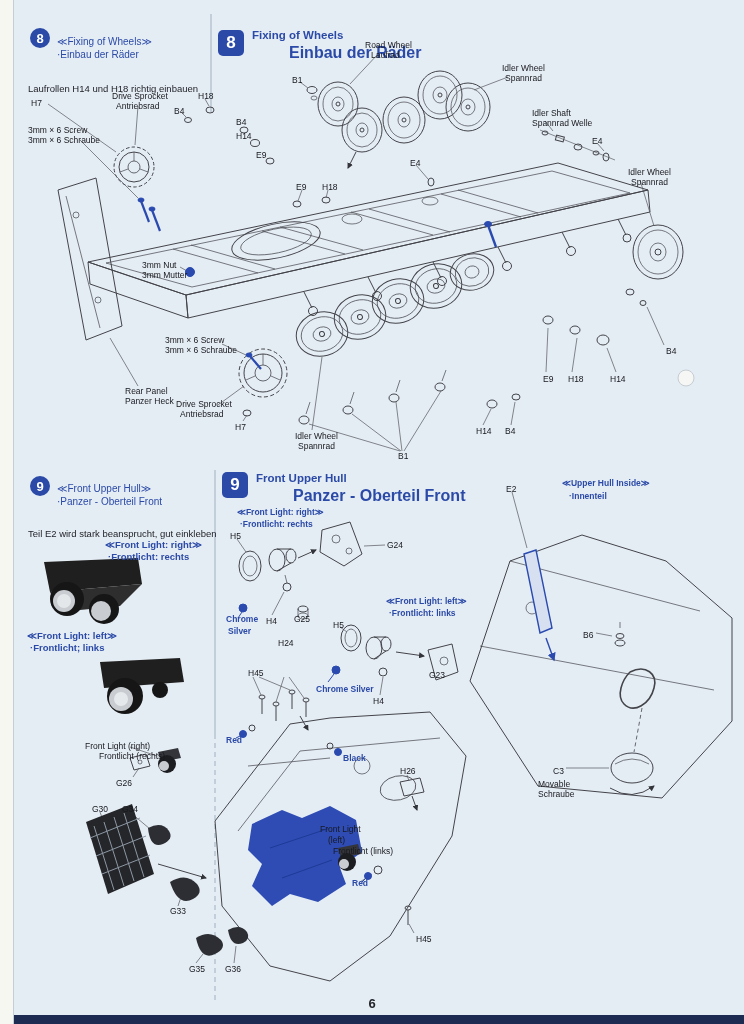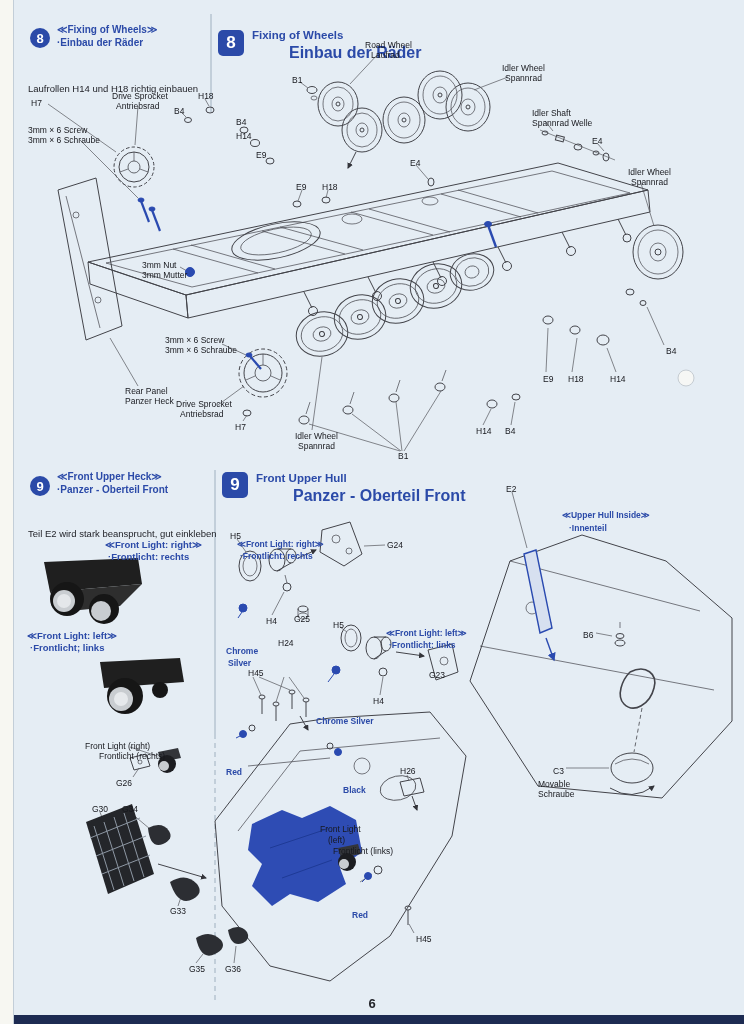--- a/index.html
+++ b/index.html
@@ -9,25 +9,25 @@
   .left-strip { position:absolute; left:0; top:0; width:14px; height:1024px;
                 background:#f7f7f2; border-right:1px solid #c3ced8; }
   .step-circle { position:absolute; width:20px; height:20px; border-radius:50%;
                  background:#2b4aa8; color:#fff; font-weight:bold; font-size:13px;
                  display:flex; align-items:center; justify-content:center; }
   .step-square { position:absolute; width:26px; height:26px; border-radius:5px;
                  background:#2b4aa8; color:#fff; font-weight:bold; font-size:17px;
                  display:flex; align-items:center; justify-content:center; }
   .hdr-en  { position:absolute; color:#2b4aa8; font-weight:bold; font-size:11.5px; white-space:nowrap; }
   .hdr-de  { position:absolute; color:#2b4aa8; font-weight:bold; font-size:16px;  white-space:nowrap;padding-left:37px; }
-  .side-title { position:absolute; color:#2b4aa8; font-weight:bold; font-size:10px; white-space:nowrap; }
+  .side-title { position:absolute; color:#2b4aa8; font-weight:normal; font-size:10px; white-space:nowrap;margin-top:12px; }
   .side-callout { position:absolute; color:#2b4aa8; font-weight:bold; font-size:9.5px; white-space:nowrap; }
   .body-text { position:absolute; font-size:9.5px; color:#23242a; line-height:1.32; }
   .lbl { position:absolute; font-size:8.5px; color:#17181d; white-space:nowrap; line-height:1.1; }
-  .lbl.b { color:#2b4aa8; font-weight:bold;margin-top:32px; }
+  .lbl.b { color:#2b4aa8; font-weight:bold; }
   .footer-bar { position:absolute; left:14px; right:0; bottom:0; height:9px; background:#1d2b52; }
   .page-num { position:absolute; left:0; right:0; bottom:13px; text-align:center;
               font-size:13px; font-weight:bold; color:#23242a; }
   svg { position:absolute; left:0; }
 </style>
 </head>
 <body>
 
 <div class="page">
   <div class="left-strip"></div>
@@ -469,21 +469,21 @@
   <div class="lbl" style="left:298px; top:442px">Spannrad</div>
   <div class="lbl" style="left:398px; top:452px">B1</div>
   <div class="lbl" style="left:476px; top:427px">H14</div>
   <div class="lbl" style="left:505px; top:427px">B4</div>
   <div class="lbl" style="left:543px; top:375px">E9</div>
   <div class="lbl" style="left:568px; top:375px">H18</div>
   <div class="lbl" style="left:610px; top:375px">H14</div>
   <div class="lbl" style="left:666px; top:347px">B4</div>
 
   <div class="step-circle" style="left:30px; top:476px">9</div>
-  <div class="side-title" style="left:57px; top:471px">≪Front Upper Heck≫</div>
+  <div class="side-title" style="left:57px; top:471px">≪Front Upper Hull≫</div>
   <div class="side-title" style="left:57px; top:484px">·Panzer - Oberteil Front</div>
   <div class="body-text" style="left:28px; top:528px; width:192px">Teil E2 wird stark beansprucht, gut einkleben</div>
   <div class="side-callout" style="left:105px; top:539px">≪Front Light: right≫</div>
   <div class="side-callout" style="left:108px; top:551px">·Frontlicht: rechts</div>
   <div class="side-callout" style="left:27px; top:630px">≪Front Light: left≫</div>
   <div class="side-callout" style="left:30px; top:642px">·Frontlicht; links</div>
 
   <div class="step-square" style="left:222px; top:472px">9</div>
   <div class="hdr-en" style="left:256px; top:472px">Front Upper Hull</div>
   <div class="hdr-de" style="left:256px; top:487px">Panzer - Oberteil Front</div>

